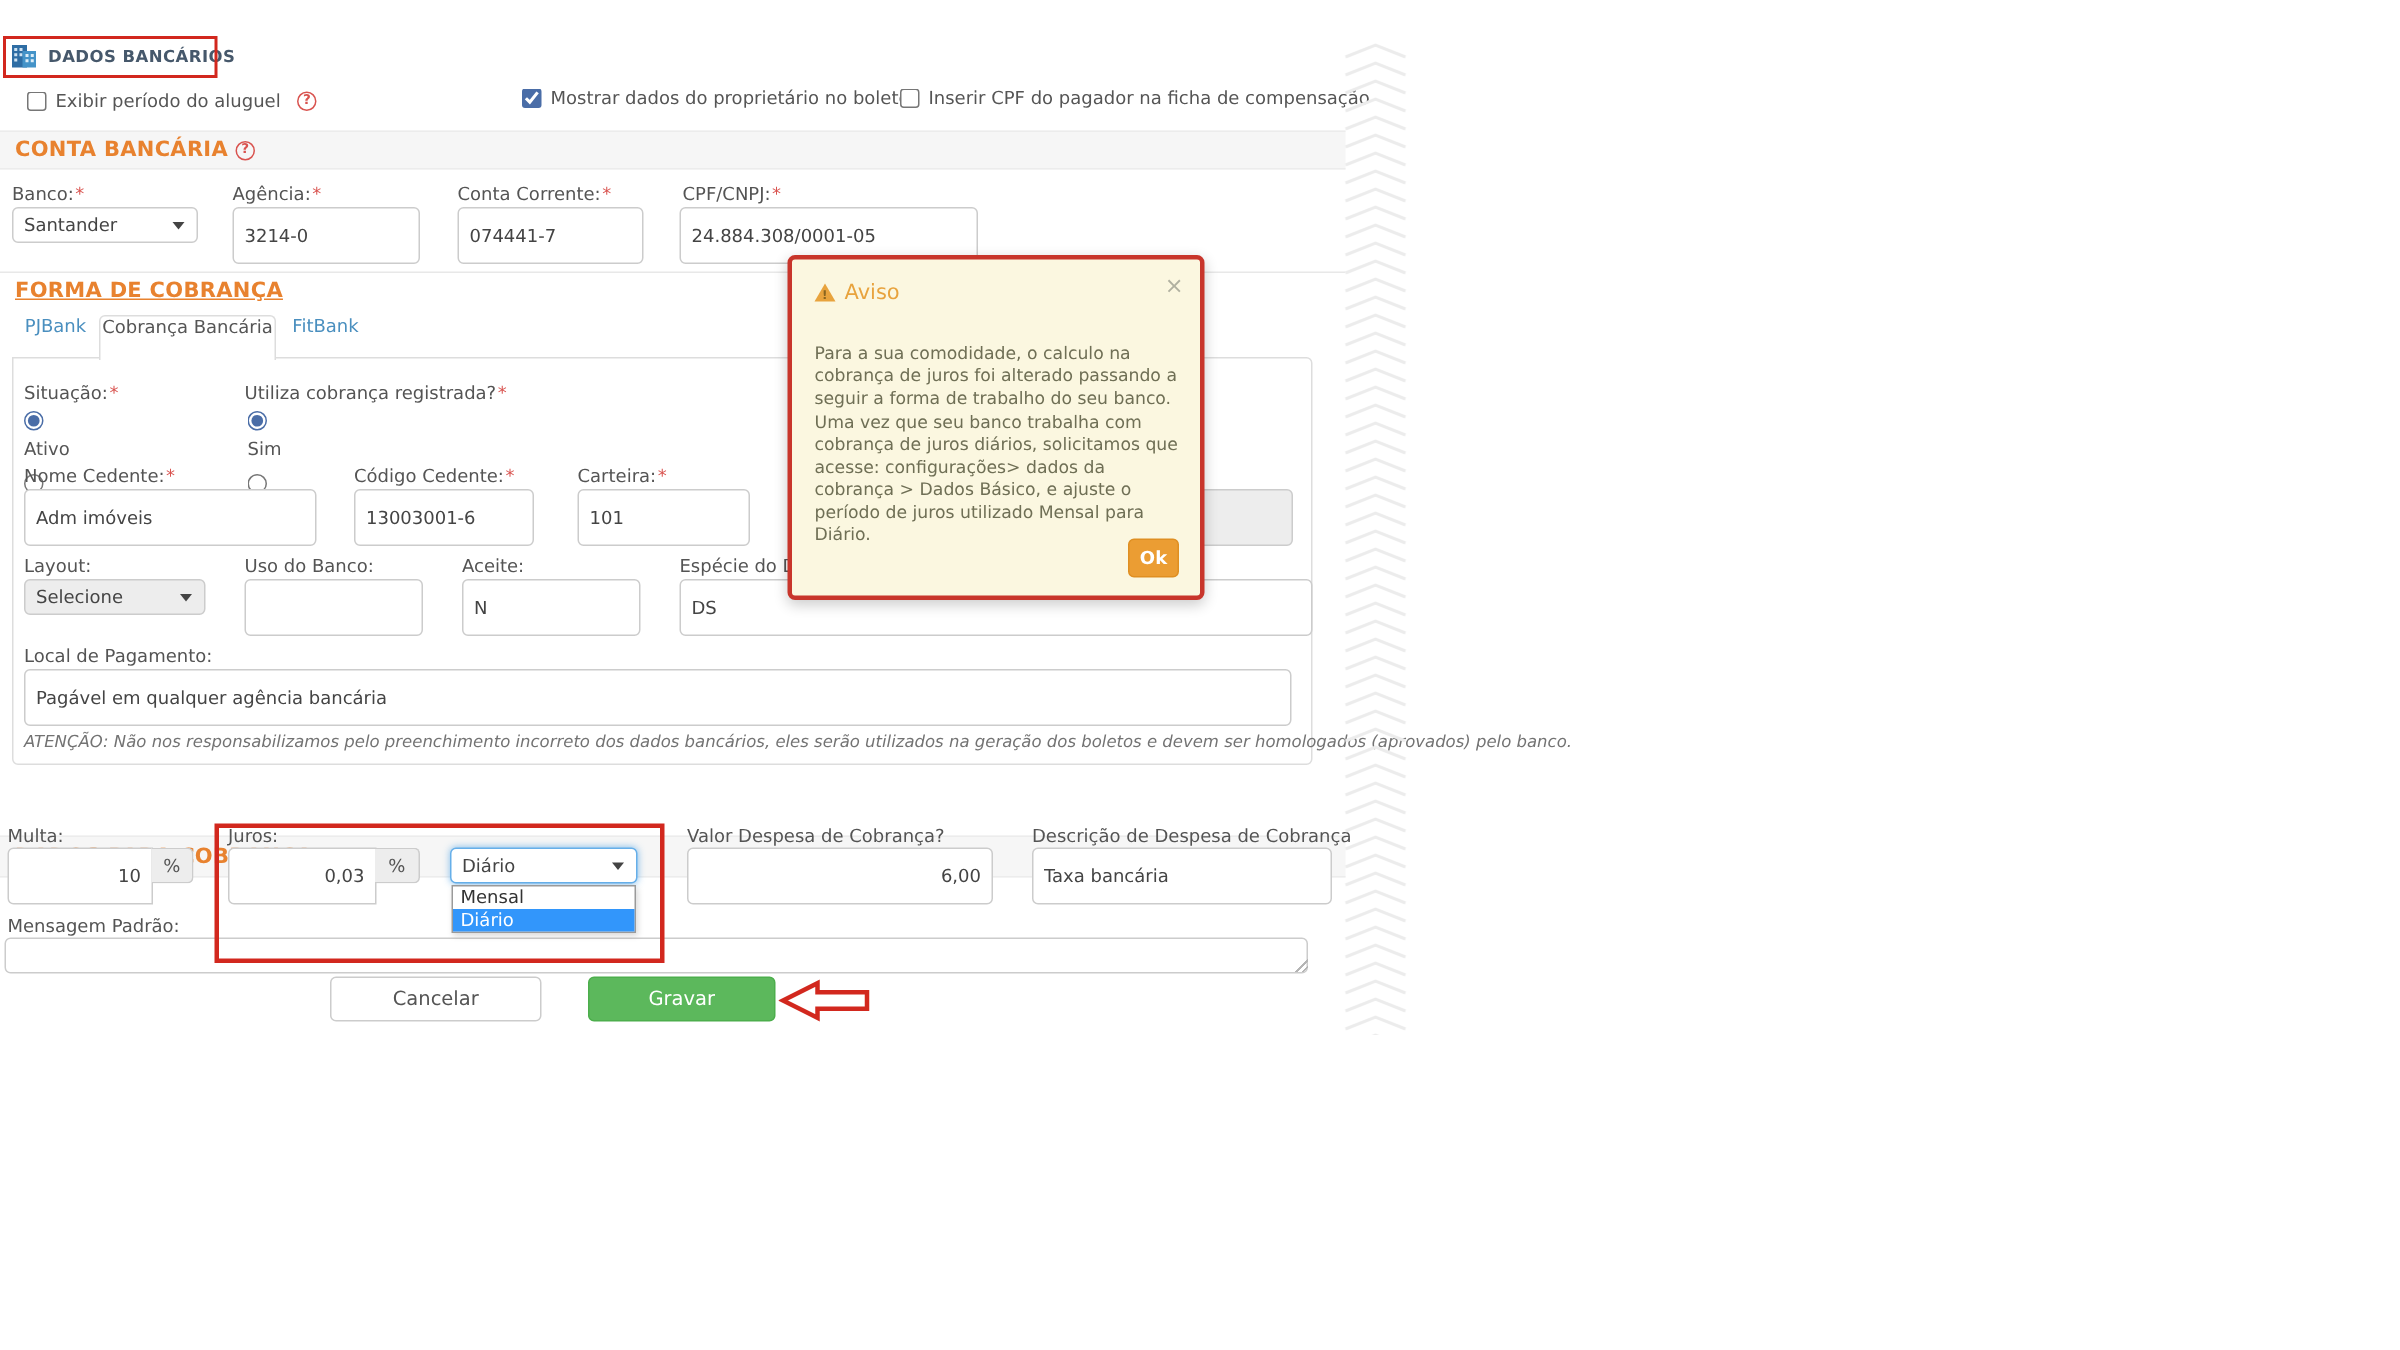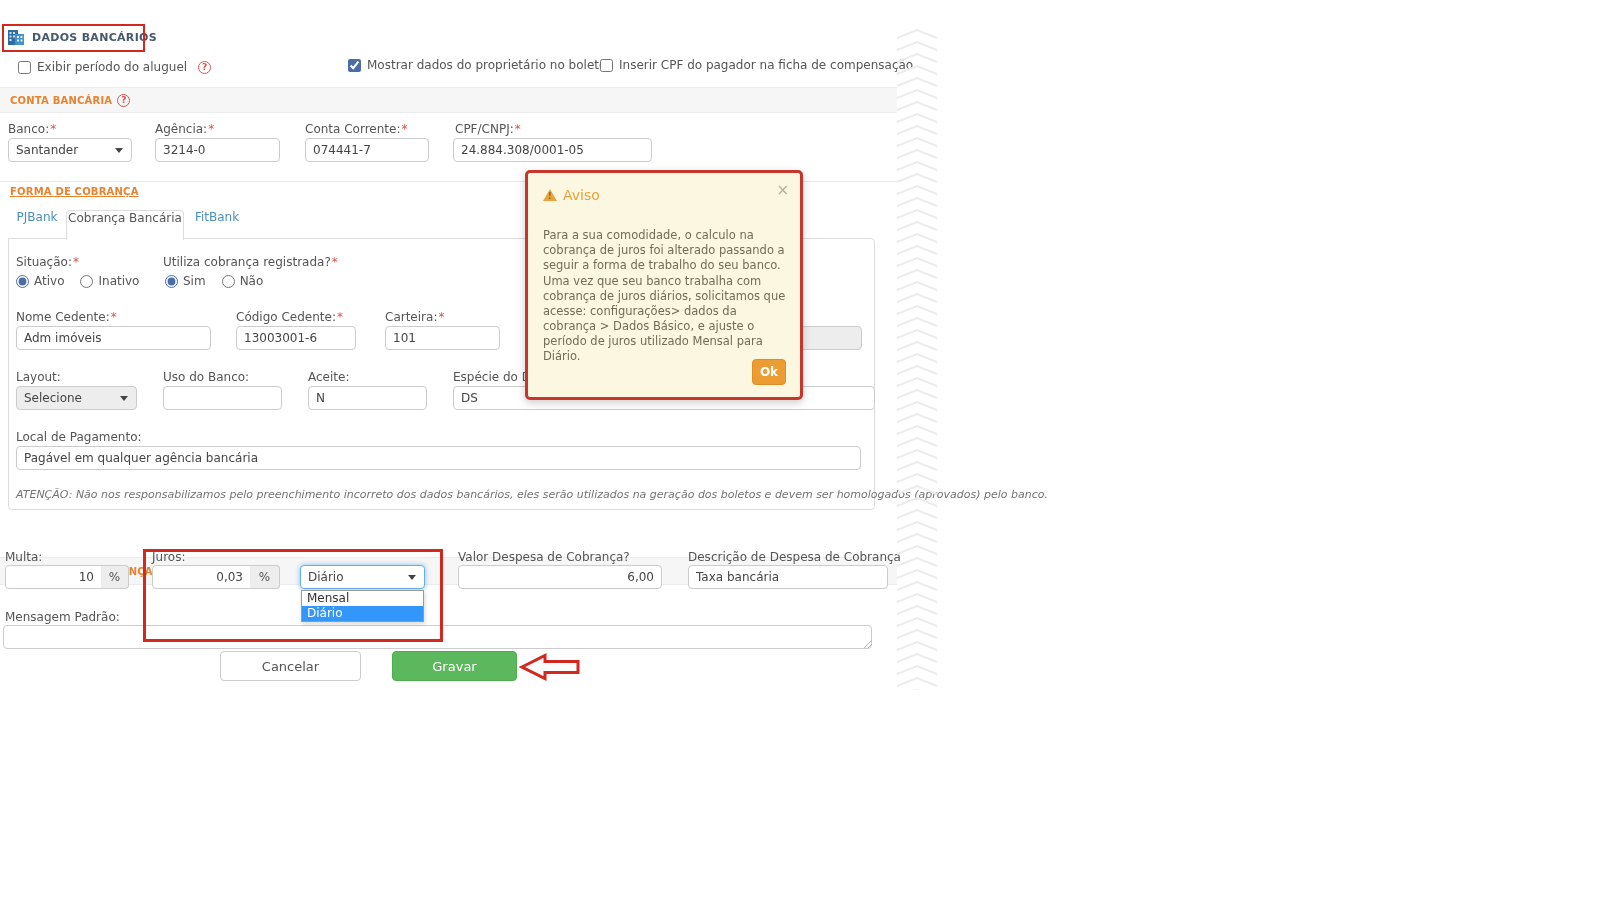--- a/index.html
+++ b/index.html
@@ -6,21 +6,21 @@
   html,body { background:#fff; }
   #canvas {
     position:relative; width:1600px; height:900px; overflow:hidden;
     background:#fff; font-family:"DejaVu Sans","Liberation Sans",sans-serif;
     font-size:12px; color:#4c4c4c;
   }
   .abs { position:absolute; }
   .lbl { position:absolute; font-size:12px; color:#545454; white-space:nowrap; }
   .req { color:#d9534f; margin-left:1px; }
   .inp {
-    position:absolute; height:24px; border:1px solid #ccc; border-radius:4px;
+    position:absolute; height:38px; border:1px solid #ccc; border-radius:4px;
     padding:0 7px; font-size:12px; color:#444; background:#fff;
     font-family:inherit; outline:none;
   }
   .inp.right { text-align:right; }
   .inp.disabled { background:#ededed; }
   .addon {
     position:absolute; height:24px; width:28px; background:#ededed;
     border:1px solid #ccc; border-radius:0 4px 4px 0; border-left:none;
     display:flex; align-items:center; justify-content:center; color:#555; font-size:12px;
   }
@@ -34,28 +34,28 @@
     position:absolute; right:8px; top:9px; width:0; height:0;
     border-left:4px solid transparent; border-right:4px solid transparent;
     border-top:5px solid #444;
   }
   .sel.focused { border-color:#66afe9; box-shadow:0 0 5px rgba(102,175,233,.8); }
   .bar {
     position:absolute; left:0; width:897px; background:#f6f6f6;
     border-top:1px solid #ececec; border-bottom:1px solid #ececec;
     display:flex; align-items:center; padding-left:10px;
   }
-  .sect-title { color:#e8822f; font-weight:bold; font-size:10px; letter-spacing:.2px; }
+  .sect-title { color:#e8822f; font-weight:bold; font-size:14px; letter-spacing:.2px; }
   .help-icon {
     display:inline-flex; width:13px; height:13px; border:1px solid #d9534f;
     border-radius:50%; color:#d9534f; font-size:9px; font-weight:bold;
     align-items:center; justify-content:center; margin-left:5px; flex:none;
   }
   .chk-group { position:absolute; display:flex; align-items:center; gap:6px; color:#555; }
-  .radio-group { position:absolute; display:flex; align-items:center; gap:5px; color:#555; }
+  .radio-group { position:absolute; display:flex; gap:5px; color:#555;flex-direction:column; }
   .tab {
     position:absolute; top:210px; height:28px; display:flex; 
     justify-content:center; font-size:12px; color:#4a8fbf; cursor:pointer;
   }
   .tab.active {
     height:30px; background:#fff; border:1px solid #ddd; border-bottom:none;
     border-radius:4px 4px 0 0; color:#555; z-index:3;
   }
   .panel { position:absolute; left:8px; top:238px; width:867px; height:272px;
     border:1px solid #ddd; border-radius:0 4px 4px 4px; background:#fff; }

